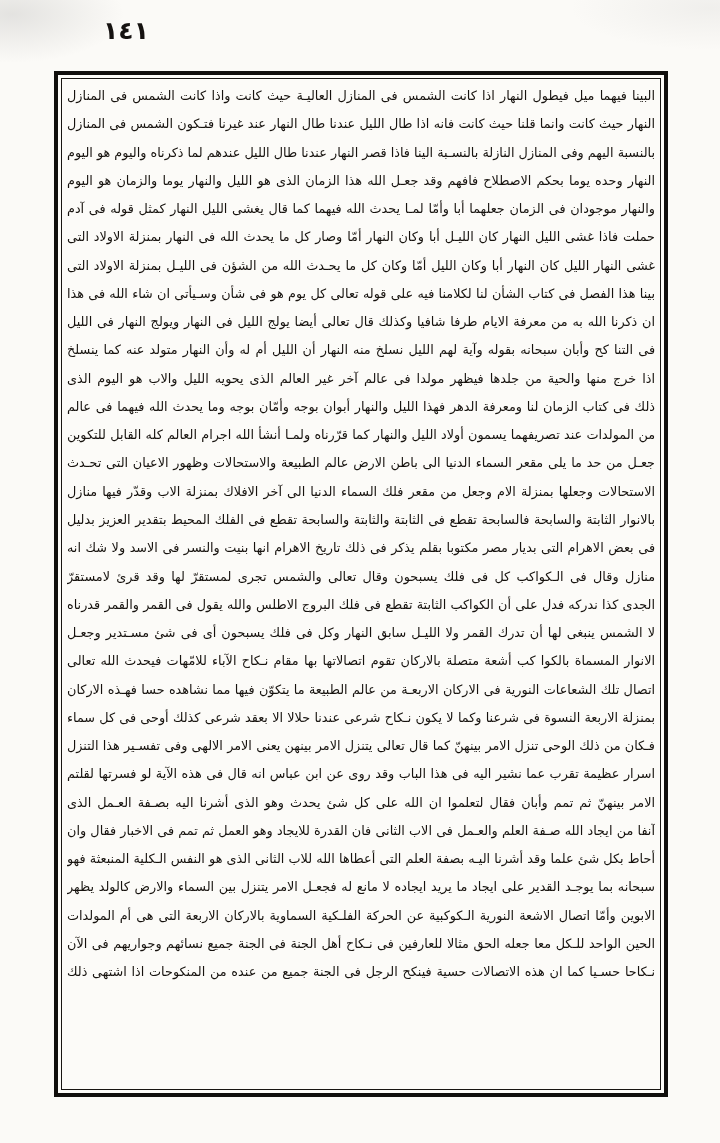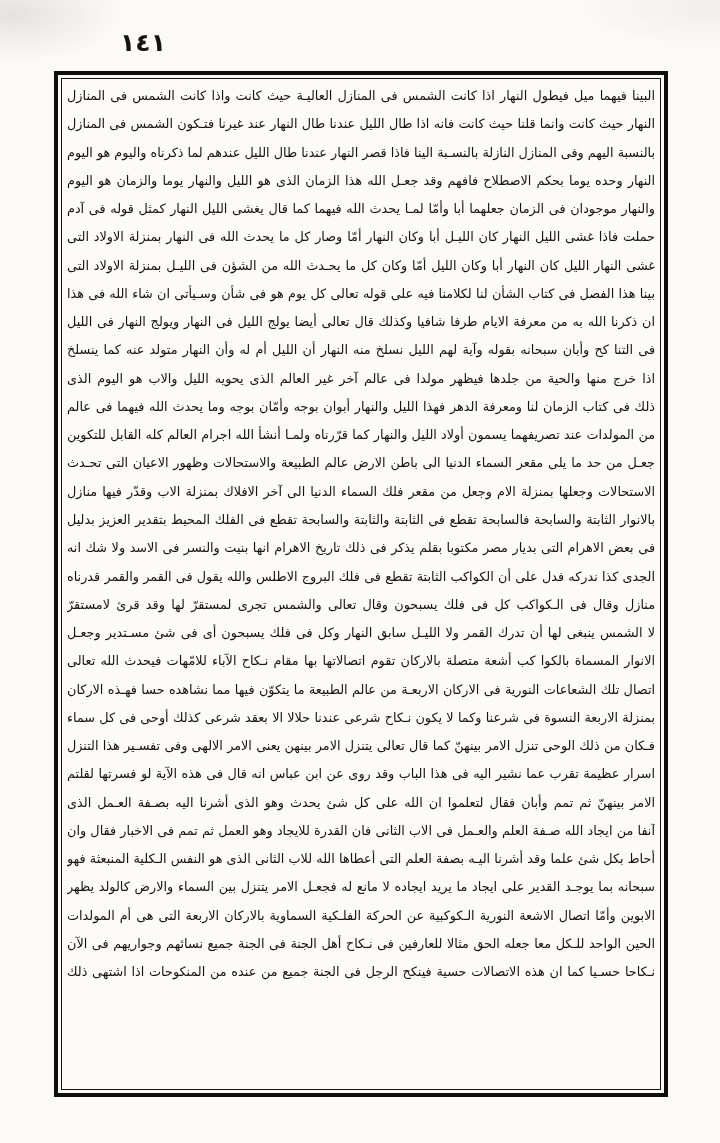--- a/index.html
+++ b/index.html
@@ -13,30 +13,29 @@
     background:
       radial-gradient(ellipse 160px 70px at 12px 14px, rgba(120,120,120,0.18), rgba(0,0,0,0) 70%),
       radial-gradient(ellipse 200px 60px at 710px 8px, rgba(140,140,140,0.10), rgba(0,0,0,0) 70%),
       #fbfaf7;
     font-family: "DejaVu Sans", sans-serif;
     overflow: hidden;
   }
 
   .page-number {
     position: absolute;
-    top: 28px;
+    top: 16px;
     left: 96px;
     width: 60px;
     font-size: 25px;
     font-weight: bold;
     color: #151210;
     direction: rtl;
     text-align: center;
     letter-spacing: 1px;
-    margin-left: 17px;
   }
 
   .frame-outer {
     position: absolute;
     left: 54px;
     top: 71px;
     width: 614px;
     height: 1026px;
     border: 4px solid #100e0c;
     box-sizing: border-box;
@@ -94,22 +93,22 @@
         <div class="line">بينا هذا الفصل فى كتاب الشأن لنا لكلامنا فيه على قوله تعالى كل يوم هو فى شأن وسـيأتى ان شاء الله فى هذا الـكتاب</div>
         <div class="line">ان ذكرنا الله به من معرفة الايام طرفا شافيا وكذلك قال تعالى أيضا يولج الليل فى النهار ويولج النهار فى الليل فزاد بيانا</div>
         <div class="line">فى التنا كح وأبان سبحانه بقوله وآية لهم الليل نسلخ منه النهار أن الليل أم له وأن النهار متولد عنه كما ينسلخ المولود من أمّه</div>
         <div class="line">اذا خرج منها والحية من جلدها فيظهر مولدا فى عالم آخر غير العالم الذى يحويه الليل والاب هو اليوم الذى ذكرناه وقد بينا</div>
         <div class="line">ذلك فى كتاب الزمان لنا ومعرفة الدهر فهذا الليل والنهار أبوان بوجه وأمّان بوجه وما يحدث الله فيهما فى عالم الاركان</div>
         <div class="line">من المولدات عند تصريفهما يسمون أولاد الليل والنهار كما قرّرناه ولمـا أنشأ الله اجرام العالم كله القابل للتكوين فيه</div>
         <div class="line">جعـل من حد ما يلى مقعر السماء الدنيا الى باطن الارض عالم الطبيعة والاستحالات وظهور الاعيان التى تحـدث عند</div>
         <div class="line">الاستحالات وجعلها بمنزلة الام وجعل من مقعر فلك السماء الدنيا الى آخر الافلاك بمنزلة الاب وقدّر فيها منازل وزيّنها</div>
         <div class="line">بالانوار الثابتة والسابحة فالسابحة تقطع فى الثابتة والثابتة والسابحة تقطع فى الفلك المحيط بتقدير العزيز بدليل انه رؤى</div>
         <div class="line">فى بعض الاهرام التى بديار مصر مكتوبا بقلم يذكر فى ذلك تاريخ الاهرام انها بنيت والنسر فى الاسد ولا شك انه الآن فى</div>
+        <div class="line">منازل وقال فى الـكواكب كل فى فلك يسبحون وقال تعالى والشمس تجرى لمستقرّ لها وقد قرئ لامستقرّ</div>
         <div class="line">الجدى كذا ندركه فدل على أن الكواكب الثابتة تقطع فى فلك البروج الاطلس والله يقول فى القمر والقمر قدرناه</div>
-        <div class="line">منازل وقال فى الـكواكب كل فى فلك يسبحون وقال تعالى والشمس تجرى لمستقرّ لها وقد قرئ لامستقرّ</div>
         <div class="line">لا الشمس ينبغى لها أن تدرك القمر ولا الليـل سابق النهار وكل فى فلك يسبحون أى فى شئ مسـتدير وجعـل هذه</div>
         <div class="line">الانوار المسماة بالكوا كب أشعة متصلة بالاركان تقوم اتصالاتها بها مقام نـكاح الآباء للامّهات فيحدث الله تعالى عند</div>
         <div class="line">اتصال تلك الشعاعات النورية فى الاركان الاربعـة من عالم الطبيعة ما يتكوّن فيها مما نشاهده حسا فهـذه الاركان لها</div>
         <div class="line">بمنزلة الاربعة النسوة فى شرعنا وكما لا يكون نـكاح شرعى عندنا حلالا الا بعقد شرعى كذلك أوحى فى كل سماء أمرها</div>
         <div class="line">فـكان من ذلك الوحى تنزل الامر بينهنّ كما قال تعالى يتنزل الامر بينهن يعنى الامر الالهى وفى تفسـير هذا التنزل</div>
         <div class="line">اسرار عظيمة تقرب عما نشير اليه فى هذا الباب وقد روى عن ابن عباس انه قال فى هذه الآية لو فسرتها لقلتم انى كافر</div>
         <div class="line">الامر بينهنّ ثم تمم وأبان فقال لتعلموا ان الله على كل شئ يحدث وهو الذى أشرنا اليه بصـفة العـمل الذى ذكرناه</div>
         <div class="line">آنفا من ايجاد الله صـفة العلم والعـمل فى الاب الثانى فان القدرة للايجاد وهو العمل ثم تمم فى الاخبار فقال وان الله قد</div>
         <div class="line">أحاط بكل شئ علما وقد أشرنا اليـه بصفة العلم التى أعطاها الله للاب الثانى الذى هو النفس الـكلية المنبعثة فهو الدائم</div>
         <div class="line">سبحانه بما يوجـد القدير على ايجاد ما يريد ايجاده لا مانع له فجعـل الامر يتنزل بين السماء والارض كالولد يظهر بين</div>

